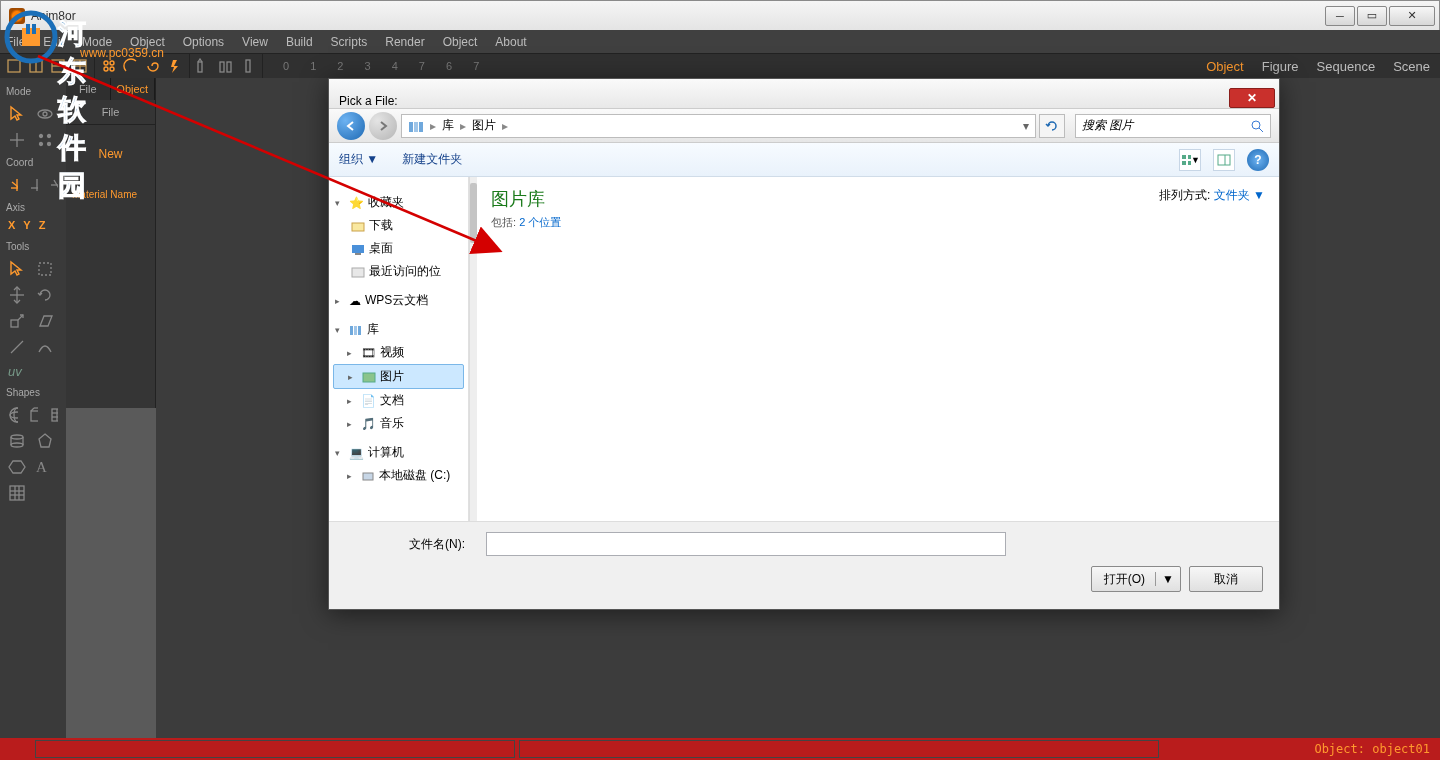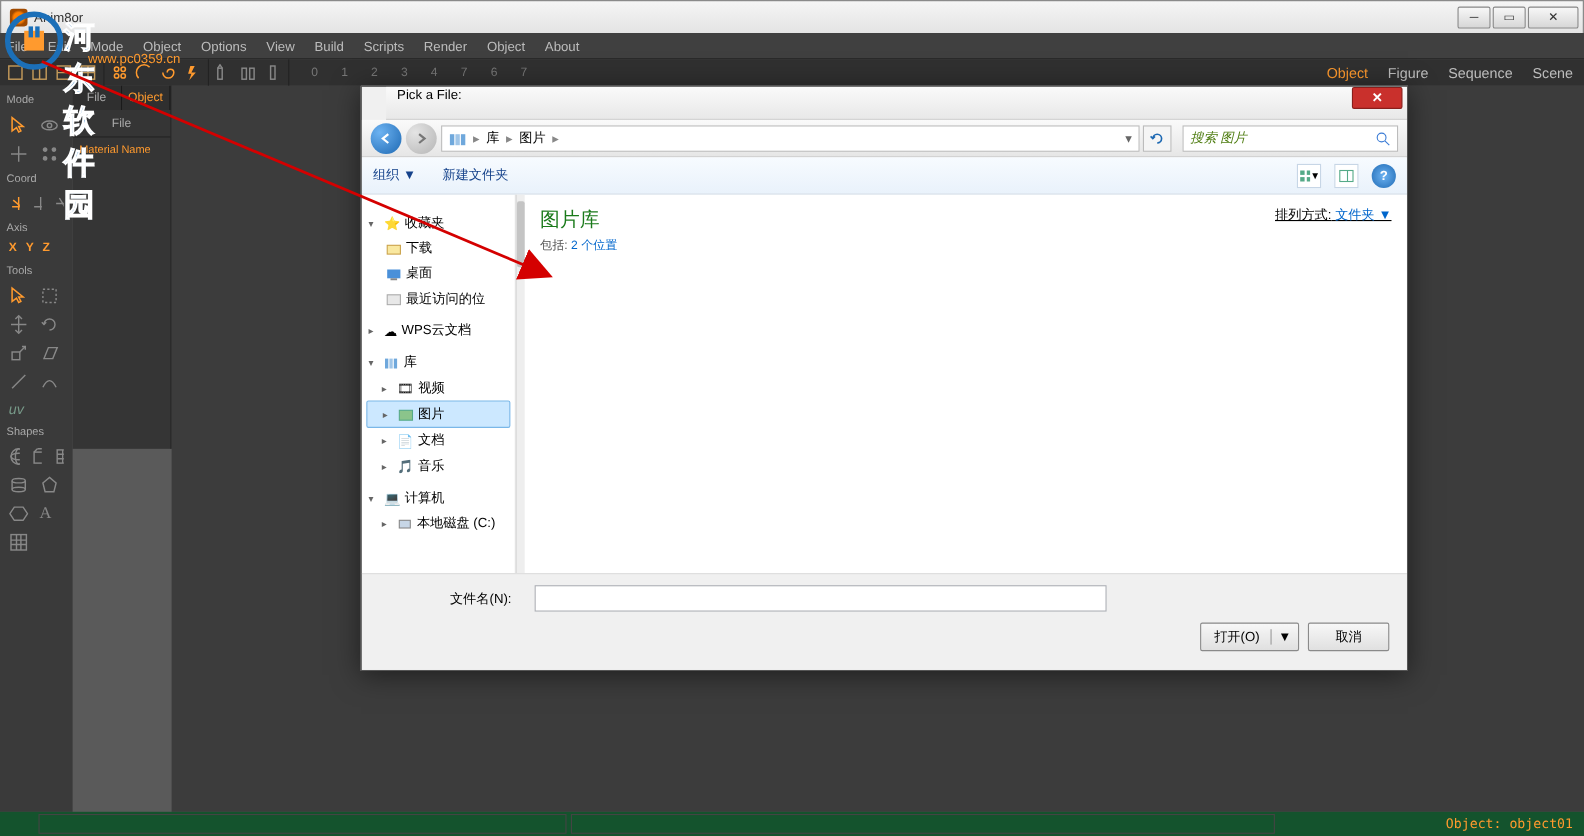--- a/index.html
+++ b/index.html
@@ -49,58 +49,58 @@
 .mat-new { text-align: center; color: #ff9a2e; font-size: 12px; padding: 22px 0; }
 .mat-name { color: #ff9a2e; font-size: 10px; padding: 6px; }
 
 
 .user-label { position: absolute; left: 160px; top: 86px; color: #ff9a2e; font-size: 13px; }
 
 
 .viewport { position: absolute; left: 156px; top: 78px; right: 0; bottom: 22px; background: #3c3c3c; }
 
 
-.statusbar { position: absolute; left: 0; bottom: 0; right: 0; height: 22px; background: #14532d; display: flex; align-items:center;padding-left:33px;}
+.statusbar { position: absolute; left: 0; bottom: 0; right: 0; height: 22px; background: #b91c1c; display: flex; align-items:center;padding-left:33px;}
 .statusbar .seg { height:18px; border:1px solid #444; margin:0 2px;}
 .statusbar .s1 { width:480px;}
 .statusbar .s2 { width:640px;}
 .status-obj { position:absolute; right:10px; color:#ff9a2e; font-size:12px; font-family: monospace;}
 
 
 .dialog { position: absolute; left: 328px; top: 78px; width: 952px; height: 532px; background: #f0f0f0; border: 1px solid #555; box-shadow: 0 4px 24px rgba(0,0,0,.5); z-index: 40; display:flex; flex-direction:column;}
-.dlg-title { height: 30px; background: linear-gradient(#fafafa,#e8e8e8); display:flex; align-items:flex-start; padding:0 0 0 10px; font-size:12px; border-bottom:1px solid #ccc;margin-left:22px;}
+.dlg-title { height: 30px; background: linear-gradient(#fafafa,#e8e8e8); display:flex; align-items:flex-end; padding:0 0 0 10px; font-size:12px; border-bottom:1px solid #ccc;}
 .dlg-title .spacer{flex:1;}
 .dlg-close{ width:46px; height:20px; background:#c9302c; border:1px solid #8a1e1b; border-radius:2px; display:flex; align-items:center; justify-content:center; color:#fff; font-size:12px; margin-right:4px; font-weight:bold;}
 .dlg-nav { height:34px; background:linear-gradient(#fafafa,#e6e6e6); display:flex; align-items:center; padding:0 8px; gap:4px; border-bottom:1px solid #ccc;}
 .navbtn{ width:28px; height:28px; border-radius:50%; background:radial-gradient(circle at 30% 30%, #6db3f2, #1e69b3); display:flex; align-items:center; justify-content:center;}
 .navbtn.fwd{ background:radial-gradient(circle at 30% 30%, #e4e4e4,#b5b5b5);}
 .addr { flex:1; height:24px; border:1px solid #bcbcbc; background:#fff; display:flex; align-items:center; padding:0 6px; gap:6px; font-size:12px;}
 .addr .sep{color:#888;}
 .addr-refresh{ width:26px; height:24px; border:1px solid #bcbcbc; background:#f5f5f5; display:flex; align-items:center; justify-content:center; margin-left:-1px;}
-.search-box{ width:196px; height:24px; border:1px solid #bcbcbc; background:#fff; display:flex; align-items:center; padding:0 6px; font-size:12px; color:#4d7c0f; font-style:italic; justify-content:space-between; margin-left:6px;}
+.search-box{ width:196px; height:24px; border:1px solid #bcbcbc; background:#fff; display:flex; align-items:center; padding:0 6px; font-size:12px; color:#000000; font-style:italic; justify-content:space-between; margin-left:6px;}
 .dlg-toolbar{ height:34px; background:linear-gradient(#f7fbff,#e9f2fb); border-bottom:1px solid #d0dce8; display:flex; align-items:center; padding:0 10px; font-size:12px; gap:24px;}
 .dlg-toolbar .link{color:#15428b;}
 .dlg-toolbar .r { margin-left:auto; display:flex; gap:12px; align-items:center;}
 .view-icon,.pane-icon,.help-icon{ width:22px; height:22px; border:1px solid #c7d6e6; background:#fff; display:flex; align-items:center; justify-content:center;}
 .help-icon{ border-radius:50%; background:radial-gradient(circle,#6db3f2,#1e69b3); color:#fff; font-weight:bold; border:none;}
 .dlg-body{ flex:1; display:flex; background:#fff; min-height:0;}
 .tree{ width:140px; border-right:1px solid #e0e0e0; padding:8px 4px; font-size:12px; overflow:hidden;}
 .tree-scroll{ width:8px; background:#eee; border-left:1px solid #ddd;}
 .tree-scroll .thumb{ width:100%; height:60px; background:#c4c4c4; margin-top:6px; border-radius:2px;}
 .tree ul{ list-style:none; }
 .tree li{ padding:3px 2px; display:flex; align-items:center; gap:4px; white-space:nowrap; overflow:hidden;}
 .tree li.group{ font-weight:normal; margin-top:6px;}
 .tree li.sel{ background:#cce8ff; border:1px solid #7ab7e8; border-radius:2px;}
 .tree .arrow{ font-size:9px; color:#666; width:10px; display:inline-block;}
 .content{ flex:1; padding:10px 14px;}
 .lib-hdr{ display:flex; justify-content:space-between; align-items:flex-start;}
 .lib-title{ color:#1a7a1a; font-size:18px;}
 .lib-sub{ font-size:11px; color:#555; margin-top:4px;}
 .lib-sub .lnk{ color:#0066cc;}
-.sort-by{ font-size:12px;text-decoration:underline; }
+.sort-by{ font-size:12px; }
 .sort-by .lnk{ color:#0066cc;}
 .folder-item{ display:inline-flex; flex-direction:column; align-items:center; margin-top:20px; border:1px solid #7ab7e8; background:#e6f2fb; padding:8px 6px 4px; border-radius:2px; width:96px;}
 .folder-icon{ width:74px; height:64px; position:relative;}
 .folder-back{ position:absolute; left:4px; top:10px; width:64px; height:50px; background:linear-gradient(#f9e8a0,#e8c45e); border-radius:3px;}
 .folder-img1{position:absolute; left:10px; top:18px; width:26px; height:36px; background:linear-gradient(#3a7bd5,#a26b3a); border:2px solid #fff; transform:rotate(-6deg);}
 .folder-img2{position:absolute; left:30px; top:16px; width:26px; height:36px; background:linear-gradient(#e85c2b,#b22814); border:2px solid #fff; transform:rotate(6deg);}
 .folder-label{ font-size:12px; margin-top:4px;}
 .dlg-bottom{ height:88px; background:#f0f0f0; border-top:1px solid #ddd; padding:10px 16px; display:flex; flex-direction:column; gap:10px;}
 .file-row{ display:flex; align-items:center; gap:21px; font-size:12px;}
 .file-row label{ width:120px; text-align:right;}
@@ -354,20 +354,21 @@
       </svg>
   </div>
 </div>
 
 <div class="mat-col">
   <div class="mat-tabs">
     <div>File</div>
     <div class="active">Object</div>
   </div>
   <div class="mat-apply">File</div>
+  <div class="mat-new">New</div>
   <div class="mat-name">Material Name</div>
 </div>
 
 <div class="user-label">User1</div>
 
 <div class="viewport"></div>
 
 <div class="statusbar">
   <div class="seg s1"></div>
   <div class="seg s2"></div>

